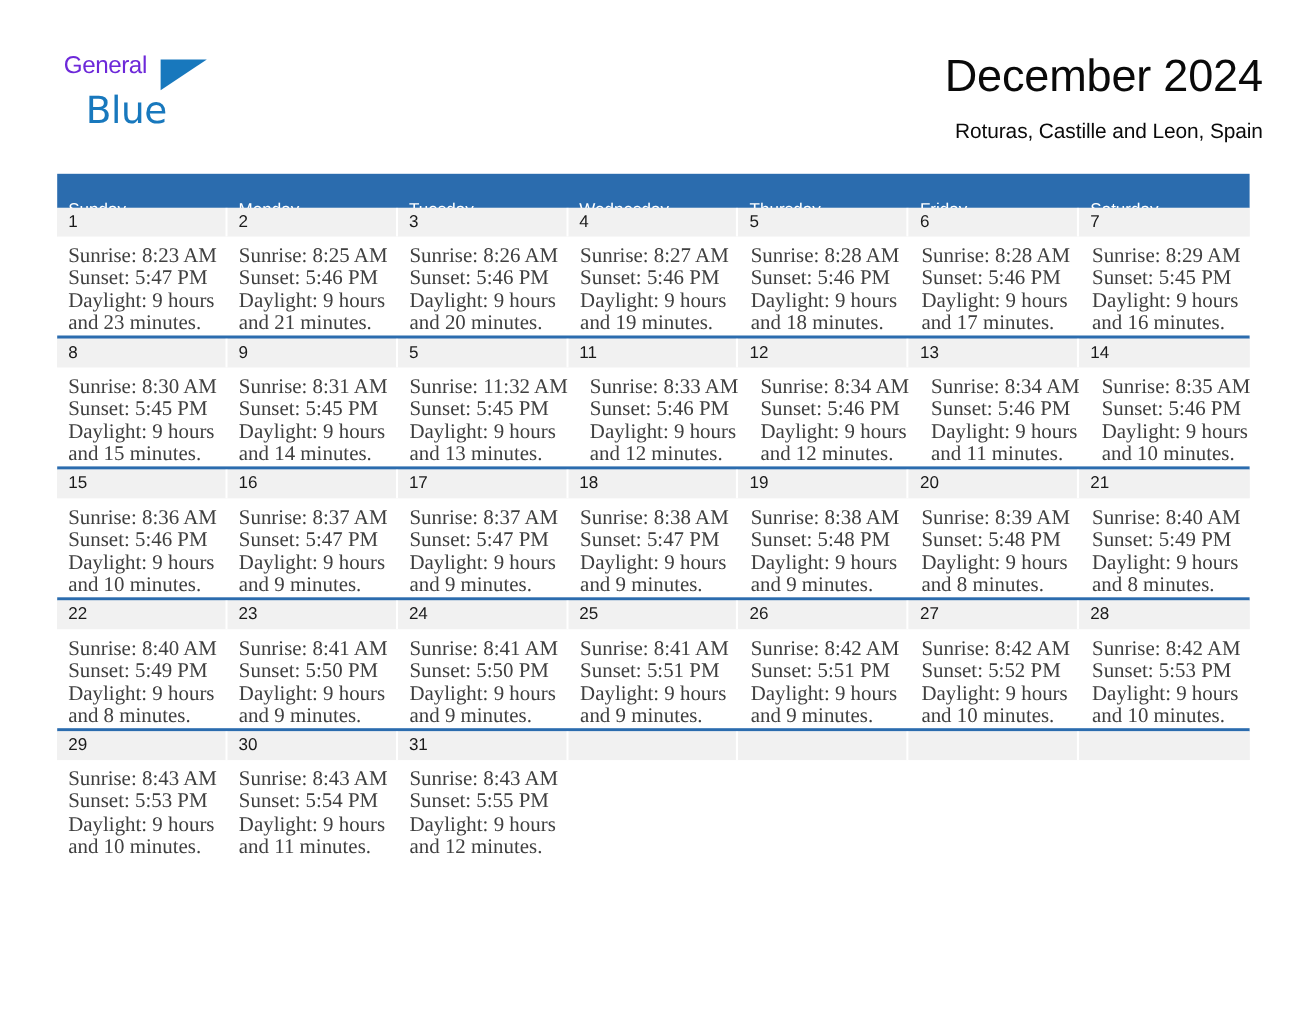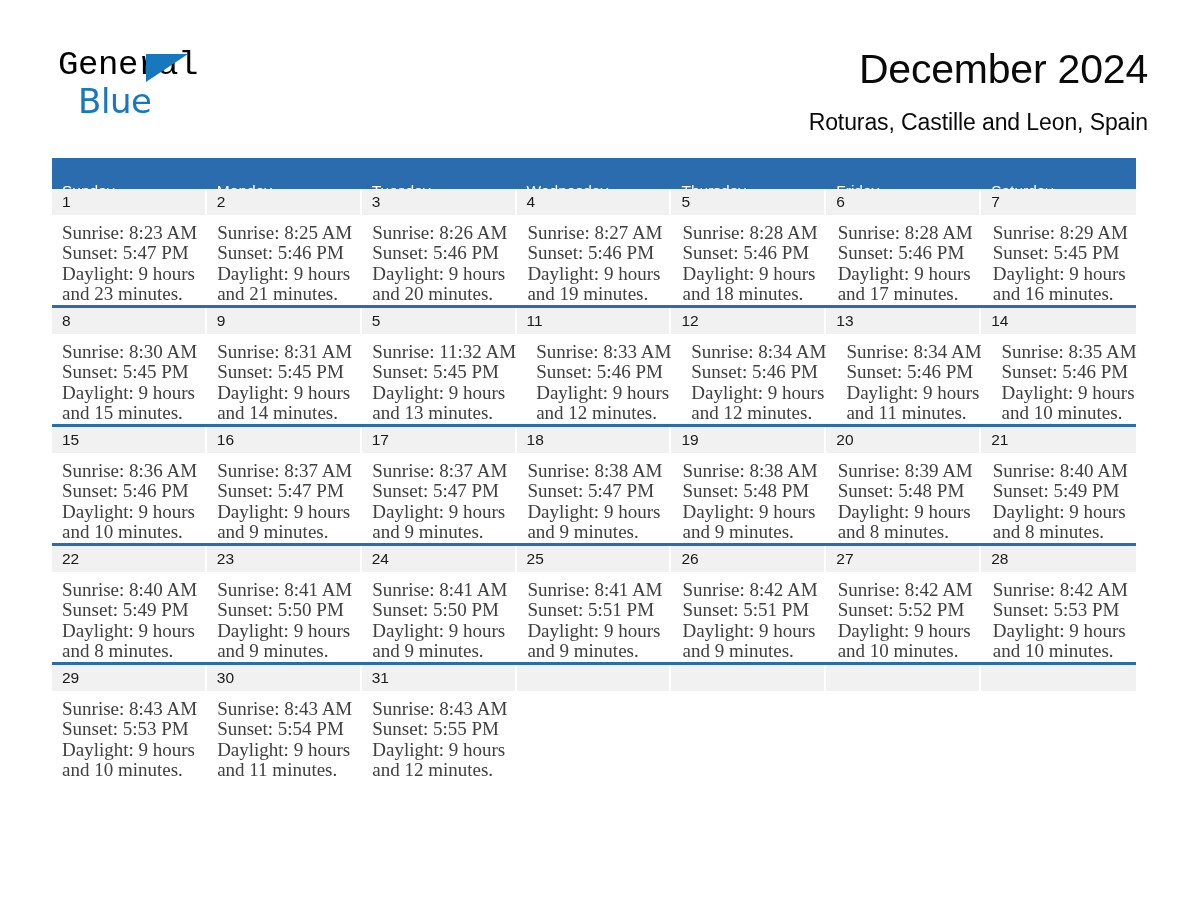--- a/index.html
+++ b/index.html
@@ -31,24 +31,24 @@
     position: absolute;
     left: 58px;
     top: 48px;
     width: 230px;
     height: 72px;
     line-height: 1;
   }
   .brand-row1 {
     position: relative;
     display: block;
-    font-size: 34px;
+    font-size: 22px;
     letter-spacing: -0.4px;
-    color: #000000;
-    font-family: Liberation Mono, monospace;
+    color: #6d28d9;
+    font-family: Liberation Sans, sans-serif;
     font-weight: 400;
     height: 38px;
   }
   .brand-tri {
     position: absolute;
     left: 88px;
     top: 6px;
     width: 0;
     height: 0;
     border-left: 42px solid #1878bd;
@@ -74,21 +74,21 @@
   }
   .month-title {
     font-size: 41px;
     font-weight: 400;
     color: #0a0a0a;
     letter-spacing: -0.2px;
     line-height: 1.15;
   }
   .location-title {
     margin-top: 16px;
-    font-size: 23px;
+    font-size: 19px;
     font-weight: 400;
     color: #0a0a0a;
     letter-spacing: -0.1px;
     text-align: right;
   }
 
   
   .calendar {
     position: absolute;
     left: 52px;

